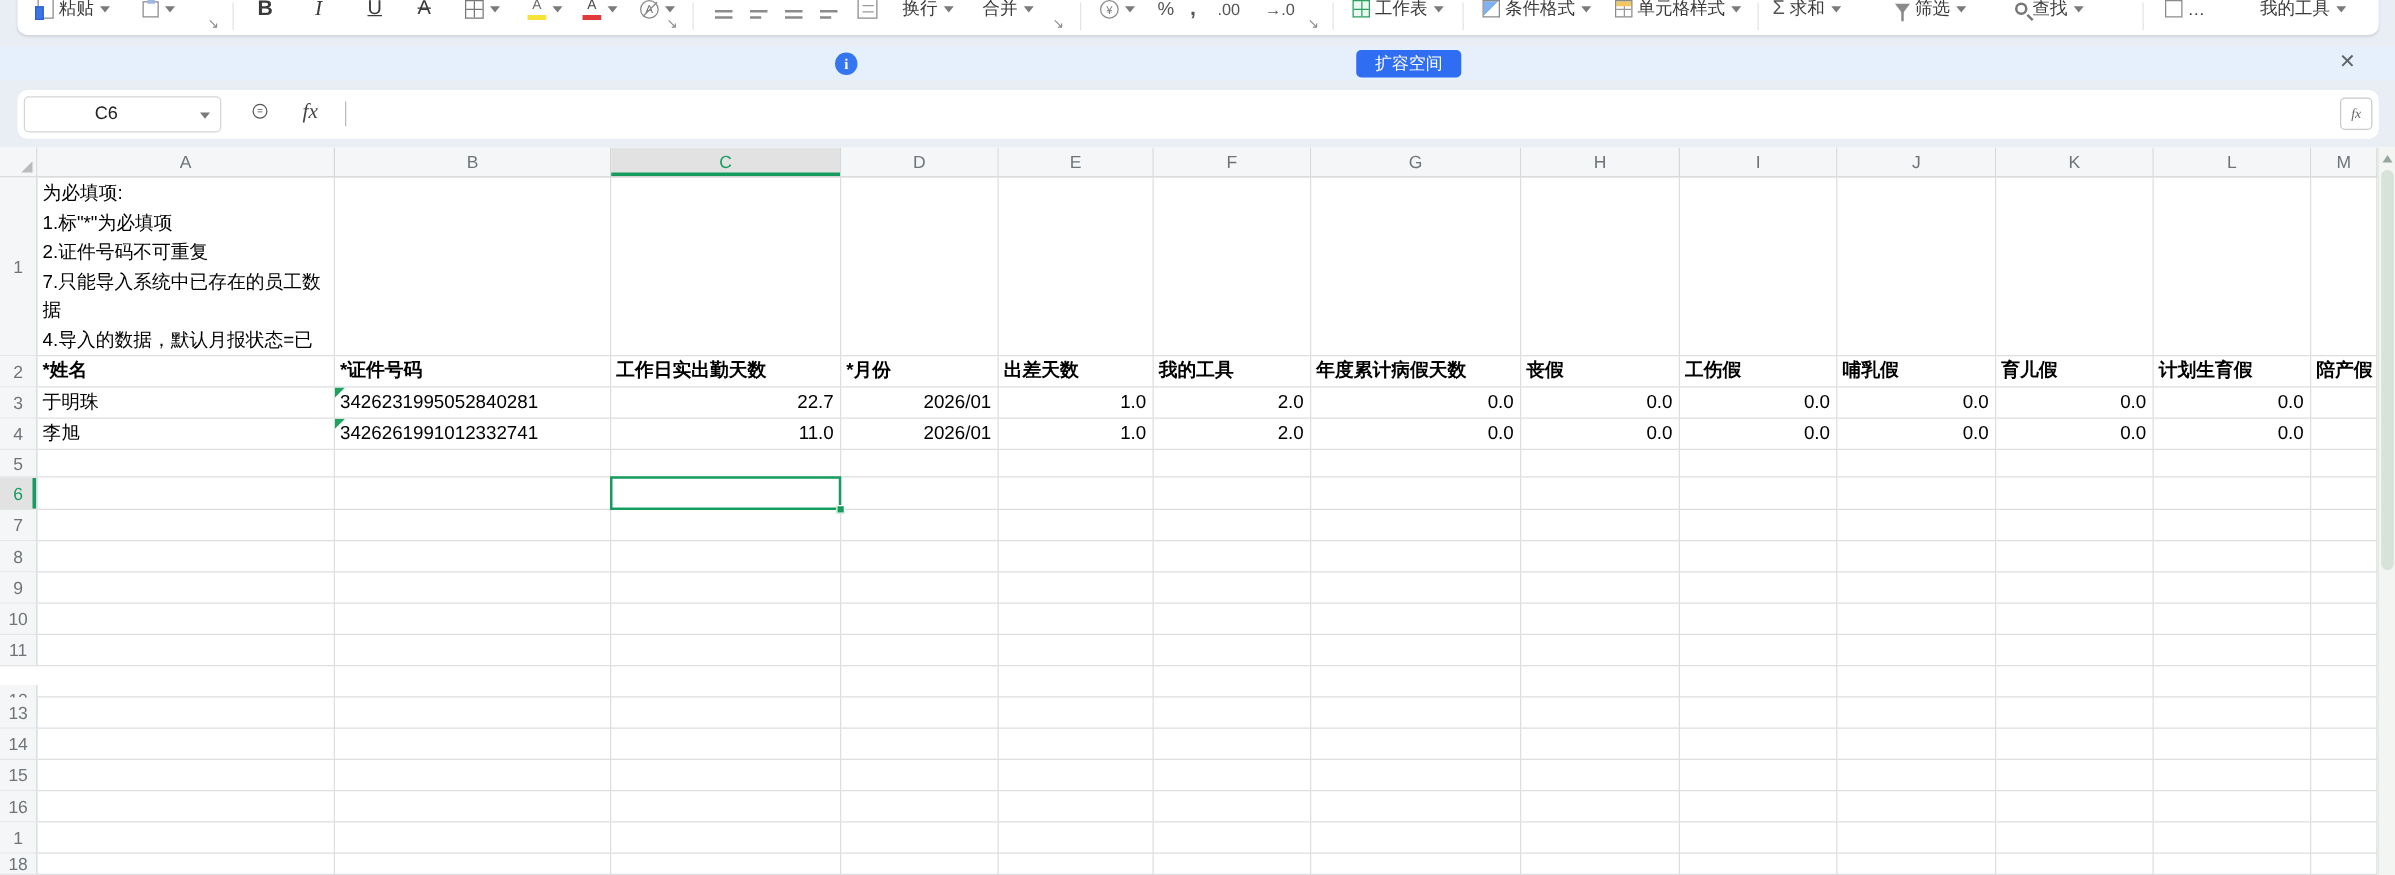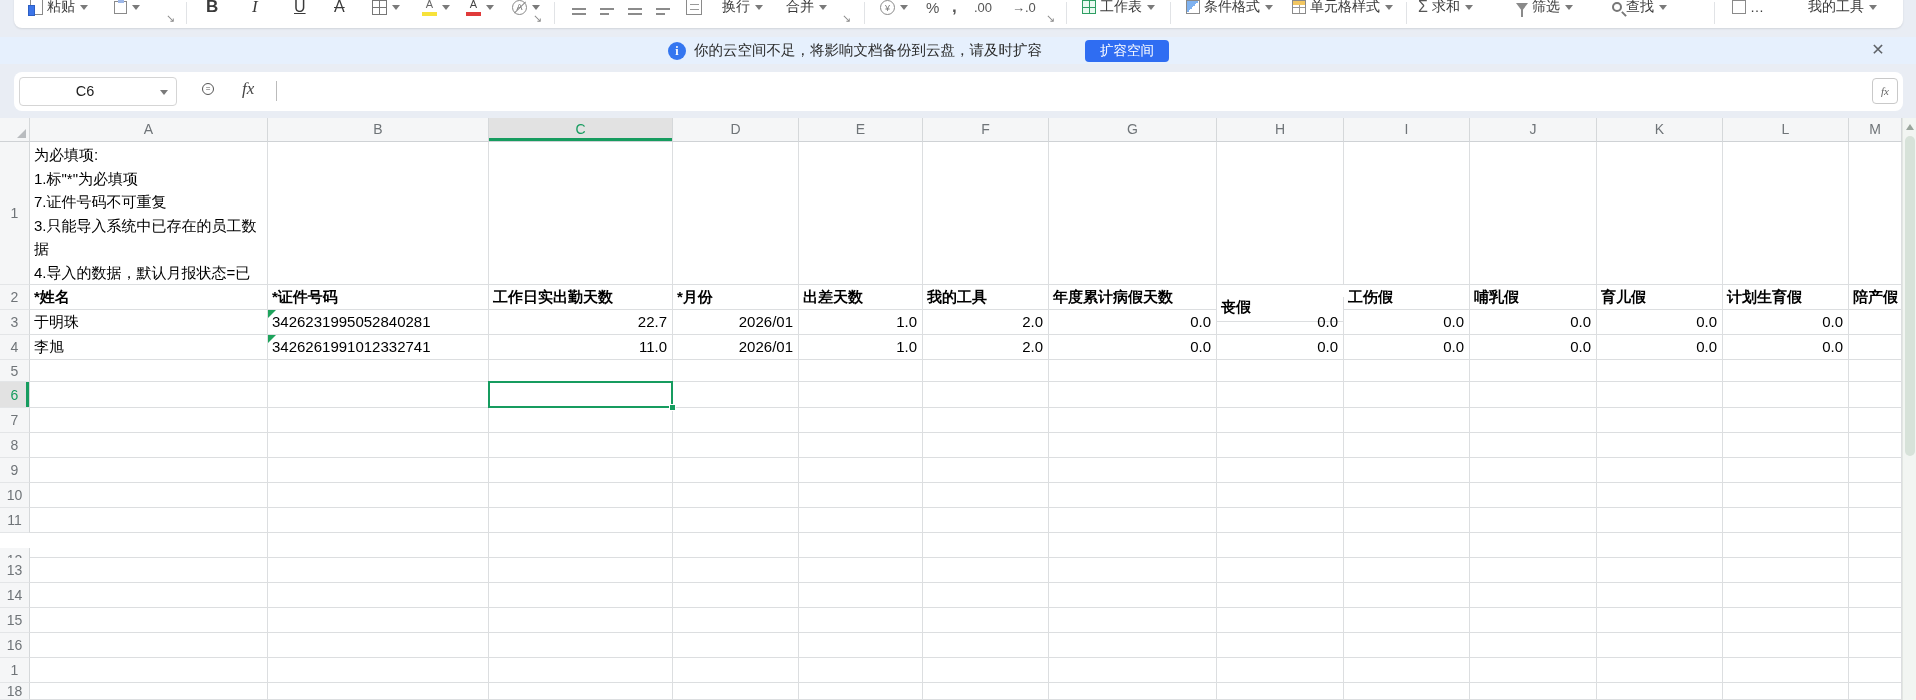--- a/index.html
+++ b/index.html
@@ -250,21 +250,20 @@
     <span class="rb-label">…</span>
   </div>
   <div class="rb" style="left:1794px">
     <span>我的工具</span>
       <span class="dd"></span>
   </div>
 </div>
 
 <div id="notice">
   <span class="info-ic">i</span>
-  <span id="notice-text">你的云空间不足，将影响文档备份到云盘，请及时扩容</span>
   <button id="notice-btn">扩容空间</button>
   <span id="notice-close">✕</span>
 </div>
 
 <div id="fbar">
   <div id="namebox">
     <span class="val">C6</span>
     <span class="dd"></span>
   </div>
   <span class="ficon-search">=</span>
@@ -310,22 +309,22 @@
       <div class="rowhead" style="top: 465px; height: 25px;">14</div>
       <div class="rowhead" style="top: 490px; height: 25px;">15</div>
       <div class="rowhead" style="top: 515px; height: 25px;">16</div>
       <div class="rowhead" style="top: 540px; height: 25px;">1</div>
       <div class="rowhead" style="top: 565px; height: 17px;">18</div>
     </div>
   <div id="cells">
       <div class="cell" id="a1" style="left: 30px; top: 24px; width: 238px; height: 143px;">
         <div>为必填项:</div>
         <div>1.标"*"为必填项</div>
-        <div>7.证件号码不可重复</div>
-        <div>3.只能导入系统中已存在的员工数</div>
+        <div>2.证件号码不可重复</div>
+        <div>7.只能导入系统中已存在的员工数</div>
         <div>据</div>
         <div>4.导入的数据，默认月报状态=已封</div>
       </div>
       <div class="cell" style="left: 268px; top: 24px; width: 221px; height: 143px;"></div>
       <div class="cell" style="left: 489px; top: 24px; width: 184px; height: 143px;"></div>
       <div class="cell" style="left: 673px; top: 24px; width: 126px; height: 143px;"></div>
       <div class="cell" style="left: 799px; top: 24px; width: 124px; height: 143px;"></div>
       <div class="cell" style="left: 923px; top: 24px; width: 126px; height: 143px;"></div>
       <div class="cell" style="left: 1049px; top: 24px; width: 168px; height: 143px;"></div>
       <div class="cell" style="left: 1217px; top: 24px; width: 127px; height: 143px;"></div>
@@ -334,21 +333,21 @@
       <div class="cell" style="left: 1597px; top: 24px; width: 126px; height: 143px;"></div>
       <div class="cell" style="left: 1723px; top: 24px; width: 126px; height: 143px;"></div>
       <div class="cell" style="left: 1849px; top: 24px; width: 53px; height: 143px;"></div>
       <div class="cell hdr" style="left: 30px; top: 167px; width: 238px; height: 25px;">*姓名</div>
       <div class="cell hdr" style="left: 268px; top: 167px; width: 221px; height: 25px;">*证件号码</div>
       <div class="cell hdr" style="left: 489px; top: 167px; width: 184px; height: 25px;">工作日实出勤天数</div>
       <div class="cell hdr" style="left: 673px; top: 167px; width: 126px; height: 25px;">*月份</div>
       <div class="cell hdr" style="left: 799px; top: 167px; width: 124px; height: 25px;">出差天数</div>
       <div class="cell hdr" style="left: 923px; top: 167px; width: 126px; height: 25px;">我的工具</div>
       <div class="cell hdr" style="left: 1049px; top: 167px; width: 168px; height: 25px;">年度累计病假天数</div>
-      <div class="cell hdr" style="left: 1217px; top: 179px; width: 127px; height: 25px; font-family: Liberation Mono, monospace;">丧假</div>
+      <div class="cell hdr" style="left: 1217px; top: 167px; width: 127px; height: 25px;">丧假</div>
       <div class="cell hdr" style="left: 1344px; top: 167px; width: 126px; height: 25px;">工伤假</div>
       <div class="cell hdr" style="left: 1470px; top: 167px; width: 127px; height: 25px;">哺乳假</div>
       <div class="cell hdr" style="left: 1597px; top: 167px; width: 126px; height: 25px;">育儿假</div>
       <div class="cell hdr" style="left: 1723px; top: 167px; width: 126px; height: 25px;">计划生育假</div>
       <div class="cell hdr" style="left: 1849px; top: 167px; width: 53px; height: 25px;">陪产假</div>
       <div class="cell" style="left: 30px; top: 192px; width: 238px; height: 25px;">于明珠</div>
       <div class="cell" style="left: 268px; top: 192px; width: 221px; height: 25px;">3426231995052840281<span class="tri"></span></div>
       <div class="cell num" style="left: 489px; top: 192px; width: 184px; height: 25px;">22.7</div>
       <div class="cell num" style="left: 673px; top: 192px; width: 126px; height: 25px;">2026/01</div>
       <div class="cell num" style="left: 799px; top: 192px; width: 124px; height: 25px;">1.0</div>

